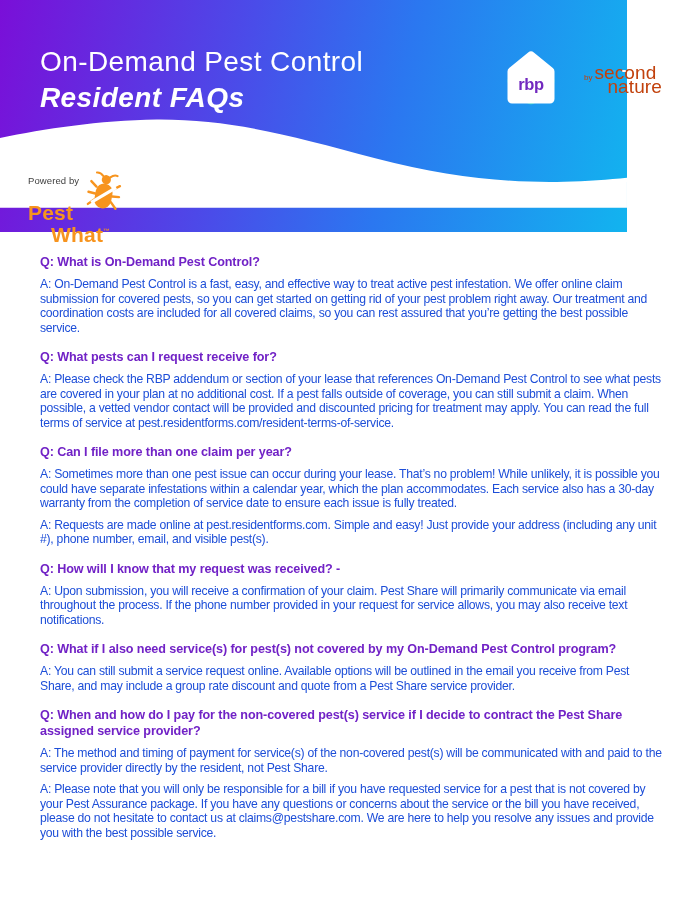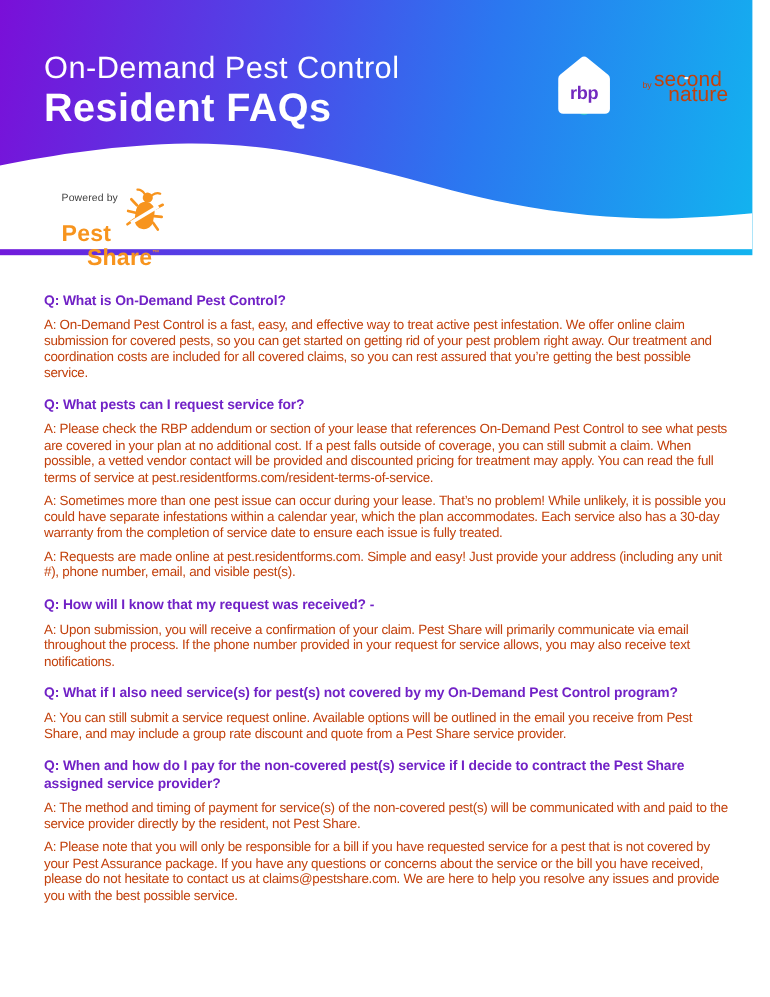--- a/index.html
+++ b/index.html
@@ -11,67 +11,67 @@
     width: 700px;
     height: 906px;
     background: #ffffff;
     overflow: hidden;
   }
 
   
   .hero {
     position: absolute;
     top: 0; left: 0;
-    width: 684px; height: 232px;
+    width: 627px; height: 232px;
   }
   .hero-bg {
     position: absolute; inset: 0;
     background: linear-gradient(102deg, #7a0fd8 0%, #4a4ce9 38%, #2b77f0 62%, #12b4ef 100%);
   }
   .hero-wave { position: absolute; inset: 0; display: block; }
 
   .hero-title { position: absolute; left: 40px; top: 44px; color: #ffffff; }
   .hero-title .line1 { font-size: 28px; font-weight: 400; letter-spacing: 0.4px; line-height: 36px; }
-  .hero-title .line2 { font-size: 36px; font-weight: 700; letter-spacing: 0.4px; line-height: 36px; }
+  .hero-title .line2 { font-size: 28px; font-weight: 700; letter-spacing: 0.4px; line-height: 36px; font-style: italic; }
 
   .rbp-lockup { position: absolute; left: 502px; top: 50px; display: flex; align-items: center; }
   .rbp-badge { width: 58px; height: 60px; display: block; }
   .rbp-badge text { font-family: "Liberation Sans", sans-serif; font-weight: 700; }
   .sn-text { display: flex; margin-left: 24px; color: #c2410c; position: relative; }
   .sn-by { font-size: 8px; font-weight: 400; margin-top: 7px; margin-right: 2px; }
   .sn-words { display: flex; flex-direction: column; font-weight: 400; font-size: 19px; line-height: 14.5px; letter-spacing: 0.1px; }
   .sn-nature { margin-left: 13px; }
   .sn-o-mark {
     position: absolute; left: 38px; top: 4px;
     width: 4px; height: 2.5px;
     border-radius: 2px; background: #ffffff;
   }
 
   
-  .powered { position: absolute; left: 56px; top: 175px; width: 120px; height: 62px; }
+  .powered { position: absolute; left: 28px; top: 175px; width: 120px; height: 62px; }
   .powered-label { font-size: 9.5px; color: #3e3e3e; letter-spacing: 0.1px; }
   .ps-word { color: #f7941e; font-weight: 700; font-size: 21px; line-height: 18px; letter-spacing: 0.2px; }
   .ps-pest { margin-top: 18px; }
   .ps-share { margin-left: 23px; }
   .ps-tm { font-size: 6.5px; vertical-align: 9px; font-weight: 700; }
   .ps-bug { position: absolute; left: 58px; top: -4px; width: 36px; height: 44px; }
 
   
   .content { position: absolute; left: 40px; top: 250px; width: 624px; }
   .faq-q {
     color: #7122c6;
     font-weight: 700;
     font-size: 12.6px;
     line-height: 16px;
     letter-spacing: -0.1px;
     margin-top: 14px;
   }
-  .faq:first-child .faq-q { margin-top: 15px; }
+  .faq:first-child .faq-q { margin-top: 4px; }
   .faq-a {
-    color: #c2410c;
+    color: #1d4ed8;
     font-size: 12.2px;
     line-height: 14.5px;
     letter-spacing: -0.25px;
     margin-top: 7px;
   }
 </style>
 </head>
 <body>
 
 <div class="page">
@@ -100,21 +100,21 @@
           <span class="sn-nature">nature</span>
         </span>
         <span class="sn-o-mark"></span>
       </div>
     </div>
   </div>
 
   <div class="powered">
     <div class="powered-label">Powered by</div>
     <div class="ps-word ps-pest">Pest</div>
-    <div class="ps-word ps-share"><span>Share</span><span class="ps-tm">™</span></div>
+    <div class="ps-word ps-share"><span>What</span><span class="ps-tm">™</span></div>
     <svg class="ps-bug" viewBox="0 0 36 44">
       <g transform="rotate(10 18 22)" stroke="#f7941e" fill="#f7941e">
         <path d="M14.5,5.5 Q11,2 7.5,3" fill="none" stroke-width="2" stroke-linecap="round"></path>
         <path d="M21.5,5.5 Q25,2 28.5,3" fill="none" stroke-width="2" stroke-linecap="round"></path>
         <circle cx="18" cy="8.5" r="4.6" stroke="none"></circle>
         <path d="M9.5,17 L3.5,12.5" stroke-width="2.4" stroke-linecap="round"></path>
         <path d="M9.5,24 L2.5,23.5" stroke-width="2.4" stroke-linecap="round"></path>
         <path d="M9.5,30 L4,35.5" stroke-width="2.4" stroke-linecap="round"></path>
         <path d="M26.5,17 L32.5,12.5" stroke-width="2.4" stroke-linecap="round"></path>
         <path d="M26.5,24 L33.5,23.5" stroke-width="2.4" stroke-linecap="round"></path>
@@ -124,24 +124,25 @@
       </g>
     </svg>
   </div>
 
   <div class="content">
     <div class="faq">
       <div class="faq-q">Q: What is On-Demand Pest Control?</div>
       <div class="faq-a">A: On-Demand Pest Control is a fast, easy, and effective way to treat active pest infestation. We offer online claim submission for covered pests, so you can get started on getting rid of your pest problem right away. Our treatment and coordination costs are included for all covered claims, so you can rest assured that you’re getting the best possible service.</div>
     </div>
     <div class="faq">
-      <div class="faq-q">Q: What pests can I request service for?</div>
+      <div class="faq-q">Q: What pests can I request receive for?</div>
       <div class="faq-a">A: Please check the RBP addendum or section of your lease that references On-Demand Pest Control to see what pests are covered in your plan at no additional cost. If a pest falls outside of coverage, you can still submit a claim. When possible, a vetted vendor contact will be provided and discounted pricing for treatment may apply. You can read the full terms of service at pest.residentforms.com/resident-terms-of-service.</div>
     </div>
     <div class="faq">
+      <div class="faq-q">Q: Can I file more than one claim per year?</div>
       <div class="faq-a">A: Sometimes more than one pest issue can occur during your lease. That’s no problem! While unlikely, it is possible you could have separate infestations within a calendar year, which the plan accommodates. Each service also has a 30-day warranty from the completion of service date to ensure each issue is fully treated.</div>
     </div>
     <div class="faq">
       <div class="faq-a">A: Requests are made online at pest.residentforms.com. Simple and easy! Just provide your address (including any unit #), phone number, email, and visible pest(s).</div>
     </div>
     <div class="faq">
       <div class="faq-q">Q: How will I know that my request was received? -</div>
       <div class="faq-a">A: Upon submission, you will receive a confirmation of your claim. Pest Share will primarily communicate via email throughout the process. If the phone number provided in your request for service allows, you may also receive text notifications.</div>
     </div>
     <div class="faq">

